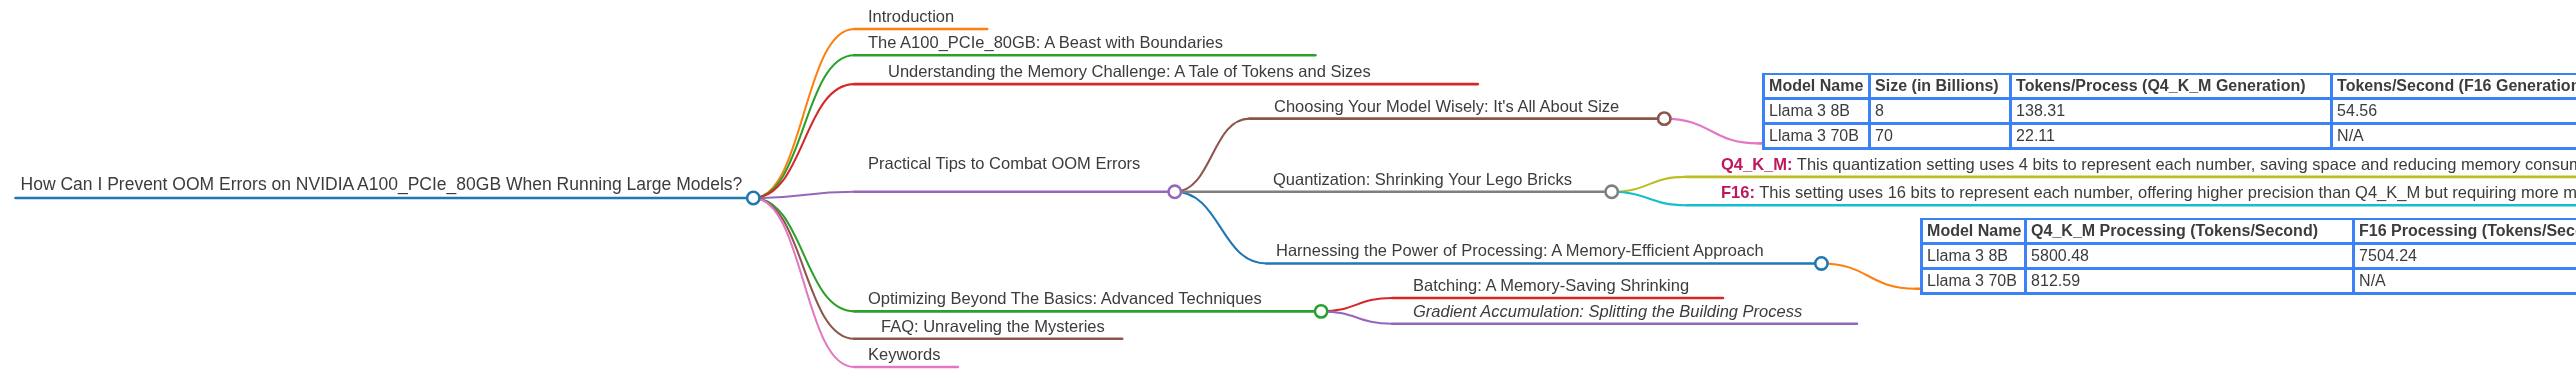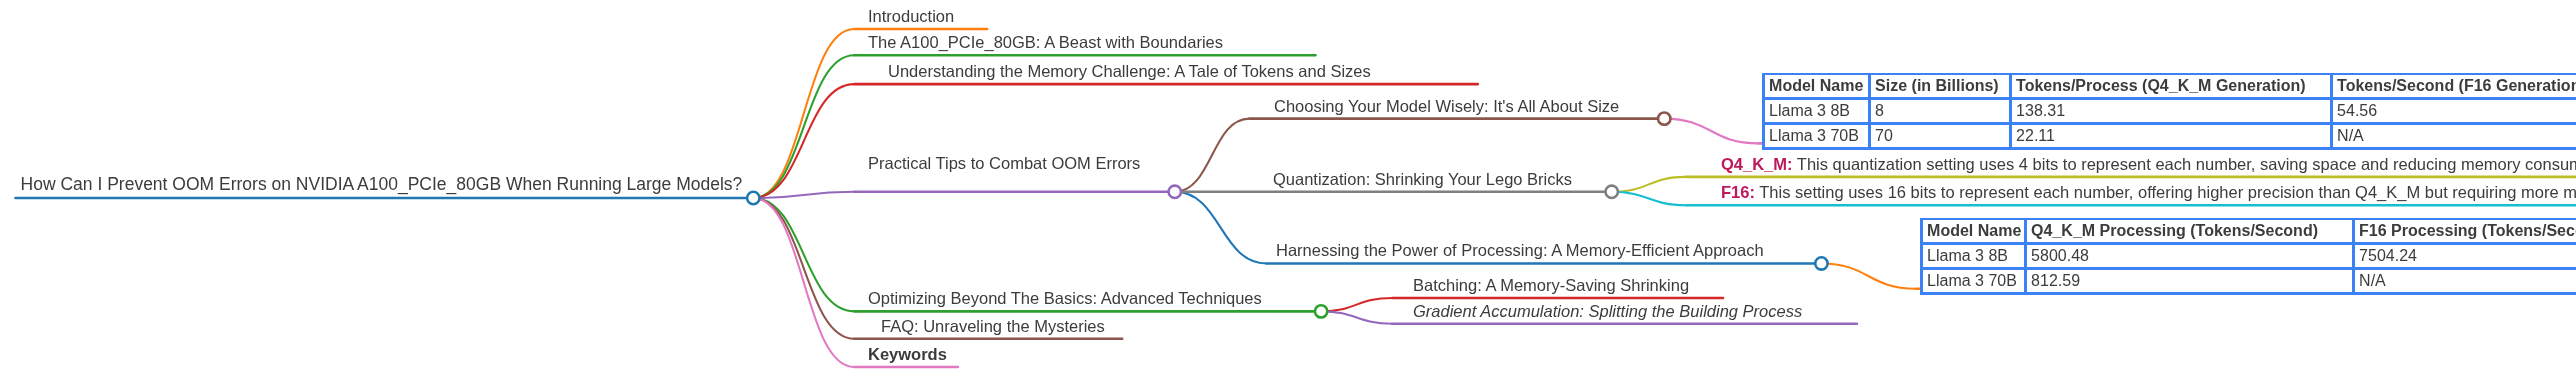--- a/index.html
+++ b/index.html
@@ -34,21 +34,21 @@
   #lbl-practical{left:868px;bottom:207px;}
   #lbl-choosing{left:1274px;bottom:264px;}
   #lbl-quantization{left:1273px;bottom:191px;}
   #lbl-q4km{left:1721px;bottom:206px;}
   #lbl-f16{left:1721px;bottom:178px;}
   #lbl-harnessing{left:1276px;bottom:120px;}
   #lbl-optimizing{left:868px;bottom:72px;}
   #lbl-batching{left:1413px;bottom:85px;}
   #lbl-gradient{left:1413px;bottom:59px;font-style:italic;}
   #lbl-faq{left:868px;bottom:44px;margin-left:13px;}
-  #lbl-keywords{left:868px;bottom:16px;font-weight:bold;}
+  #lbl-keywords{left:868px;bottom:16px;}
 
   #table-generation{left:1762px;top:73px;width:850px;}
   #table-generation col.c0{width:106px;}
   #table-generation col.c1{width:141px;}
   #table-generation col.c2{width:321px;}
   #table-generation col.c3{width:282px;}
 
   #table-processing{left:1920px;top:218px;width:717px;}
   #table-processing col.c0{width:104px;}
   #table-processing col.c1{width:328px;}

